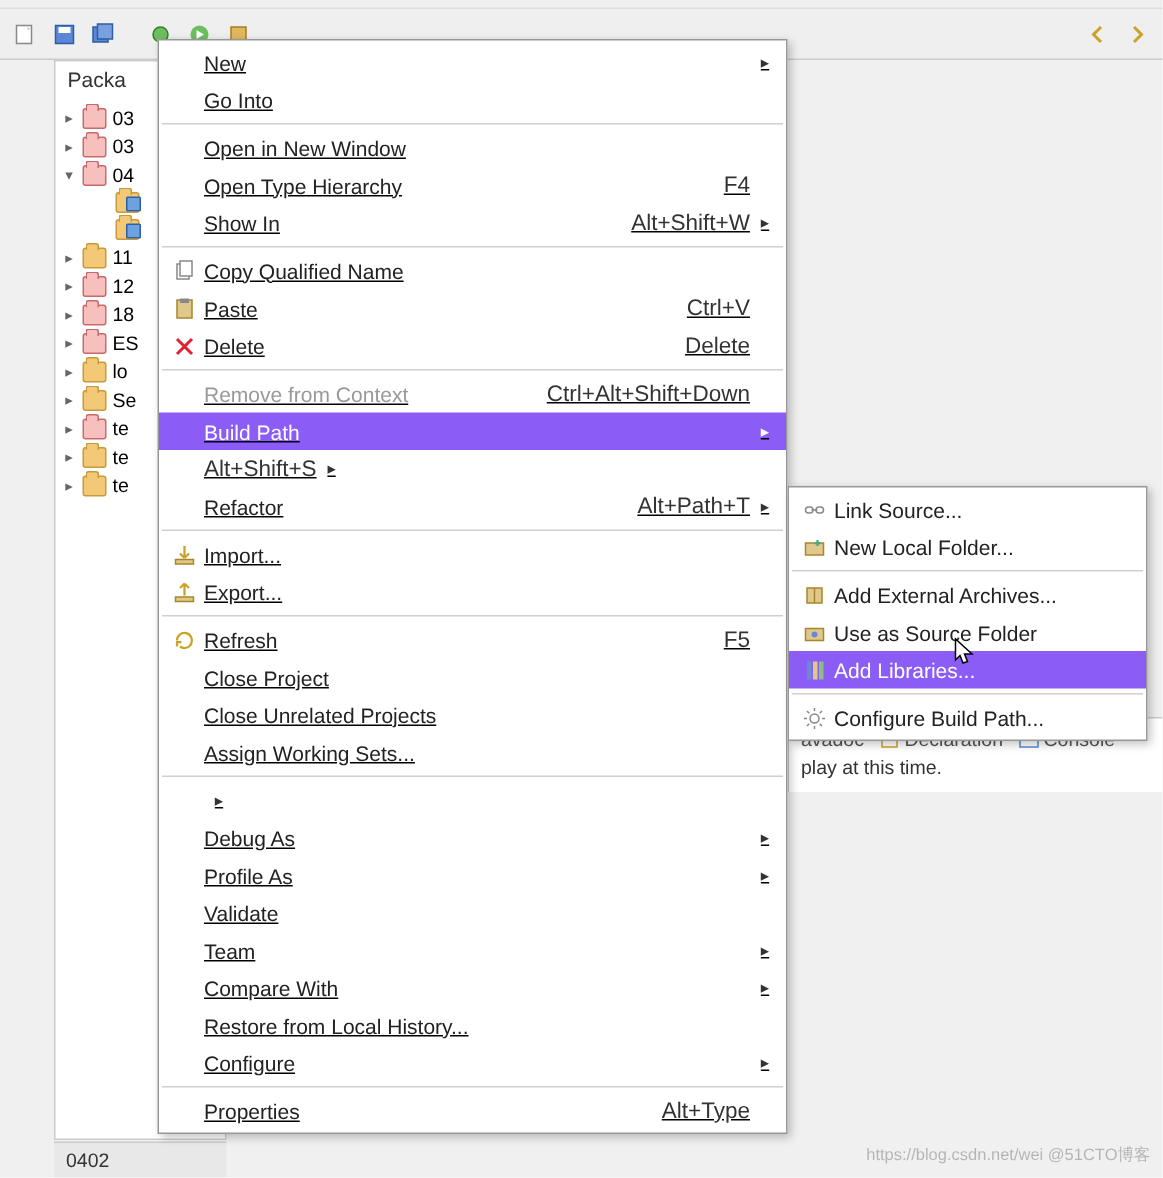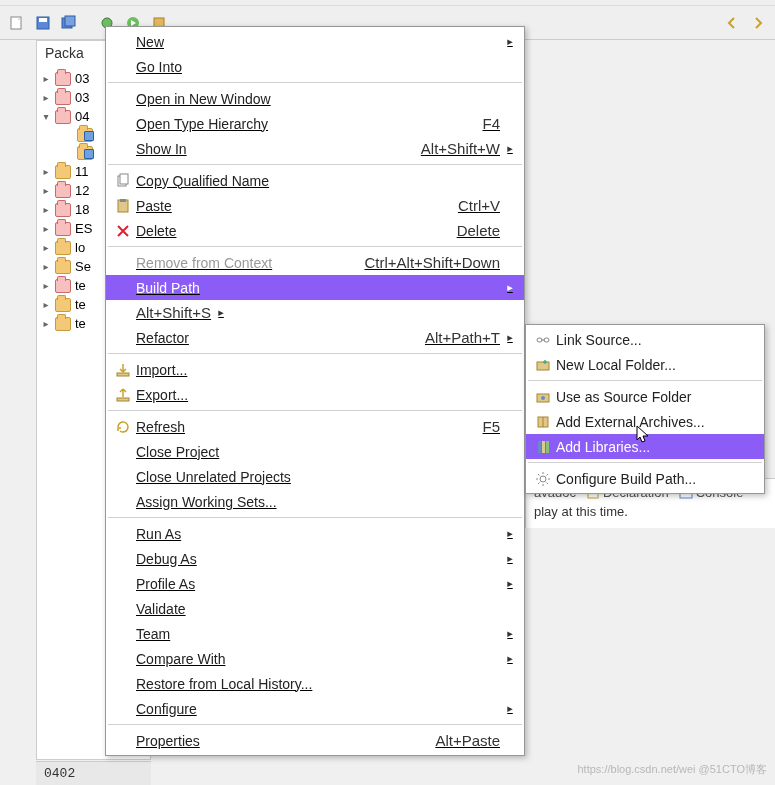--- a/index.html
+++ b/index.html
@@ -61,21 +61,21 @@
   }
   .folder-icon { width:16px; height:14px; display:inline-block; background:#f3c977; border:1px solid #c99a3b; border-radius:2px; position:relative; }
   .folder-icon::before { content:""; position:absolute; top:-4px; left:1px; width:7px; height:4px; background:#f3c977; border:1px solid #c99a3b; border-bottom:none; border-radius:2px 2px 0 0; }
   .folder-red .folder-icon { background:#f8bfbf; border-color:#c96a6a; }
   .folder-red .folder-icon::before { background:#f8bfbf; border-color:#c96a6a; }
   .folder-blue .folder-icon::after { content:""; position:absolute; bottom:0; right:-2px; width:8px; height:8px; background:#6ea1e0; border:1px solid #2c5fa3; border-radius:1px; }
   .tree-item.expanded { background:transparent; }
   .status-line {
     position:absolute; left:36px; bottom:0; height:24px;
     display:flex; align-items:center; padding:0 8px; font-size:13px; color:#333;
-    background:#e8e8e8; border-top:1px solid #ccc; width: 115px; font-family: Liberation Mono, monospace;
+    background:#e8e8e8; border-top:1px solid #ccc; width: 115px;
   }
 
   
   .ctx-menu {
     position: absolute;
     background: #fff;
     border: 1px solid #979797;
     box-shadow: 2px 2px 6px rgba(0,0,0,0.25);
     padding: 2px 0;
     z-index: 10;
@@ -422,21 +422,20 @@
     </div>
     <div class="ctx-item">
       <span class="ico-slot"></span>
       <span class="lbl">Assign Working Sets...</span>
       <span class="accel"></span>
       <span class="arrow"></span>
     </div>
     <div class="ctx-sep"></div>
     <div class="ctx-item">
       <span class="ico-slot"></span>
-      <span class="lbl">Run As</span>
       <span class="accel"></span>
       <span class="arrow">▸</span>
     </div>
     <div class="ctx-item">
       <span class="ico-slot"></span>
       <span class="lbl">Debug As</span>
       <span class="accel"></span>
       <span class="arrow">▸</span>
     </div>
     <div class="ctx-item">
@@ -472,21 +471,21 @@
     <div class="ctx-item">
       <span class="ico-slot"></span>
       <span class="lbl">Configure</span>
       <span class="accel"></span>
       <span class="arrow">▸</span>
     </div>
     <div class="ctx-sep"></div>
     <div class="ctx-item">
       <span class="ico-slot"></span>
       <span class="lbl">Properties</span>
-      <span class="accel">Alt+Paste</span>
+      <span class="accel">Alt+Type</span>
       <span class="arrow"></span>
     </div>
   </div>
 
 <div class="ctx-menu ctx-sub" id="ctxSub">
     <div class="ctx-item">
       <span class="ico-slot">
         <svg class="ico" viewBox="0 0 16 16">
           <rect x="2" y="6" width="5" height="4" rx="2" fill="none" stroke="#888"></rect>
           <rect x="9" y="6" width="5" height="4" rx="2" fill="none" stroke="#888"></rect>
@@ -501,34 +500,34 @@
           <rect x="2" y="5" width="12" height="8" fill="#e0c88c" stroke="#a8862a"></rect>
           <path d="M10 3v4M8 5h4" stroke="#4a8" stroke-width="1.5"></path>
         </svg>
       </span>
       <span class="lbl">New Local Folder...</span>
     </div>
     <div class="ctx-sep"></div>
     <div class="ctx-item">
       <span class="ico-slot">
         <svg class="ico" viewBox="0 0 16 16">
+          <rect x="3" y="3" width="10" height="10" fill="#e0c88c" stroke="#a8862a"></rect>
+          <line x1="8" y1="3" x2="8" y2="13" stroke="#a8862a"></line>
+        </svg>
+      </span>
+      <span class="lbl">Add External Archives...</span>
+    </div>
+    <div class="ctx-item">
+      <span class="ico-slot">
+        <svg class="ico" viewBox="0 0 16 16">
           <rect x="2" y="5" width="12" height="8" fill="#e0c88c" stroke="#a8862a"></rect>
           <circle cx="8" cy="9" r="2" fill="#6a8ad0"></circle>
         </svg>
       </span>
       <span class="lbl">Use as Source Folder</span>
-    </div>
-    <div class="ctx-item">
-      <span class="ico-slot">
-        <svg class="ico" viewBox="0 0 16 16">
-          <rect x="3" y="3" width="10" height="10" fill="#e0c88c" stroke="#a8862a"></rect>
-          <line x1="8" y1="3" x2="8" y2="13" stroke="#a8862a"></line>
-        </svg>
-      </span>
-      <span class="lbl">Add External Archives...</span>
     </div>
     <div class="ctx-item hl">
       <span class="ico-slot">
         <svg class="ico" viewBox="0 0 16 16">
           <rect x="3" y="2" width="3" height="12" fill="#6a8ad0"></rect>
           <rect x="7" y="2" width="3" height="12" fill="#e0c88c"></rect>
           <rect x="11" y="2" width="3" height="12" fill="#8ac07a"></rect>
         </svg>
       </span>
       <span class="lbl">Add Libraries...</span>

